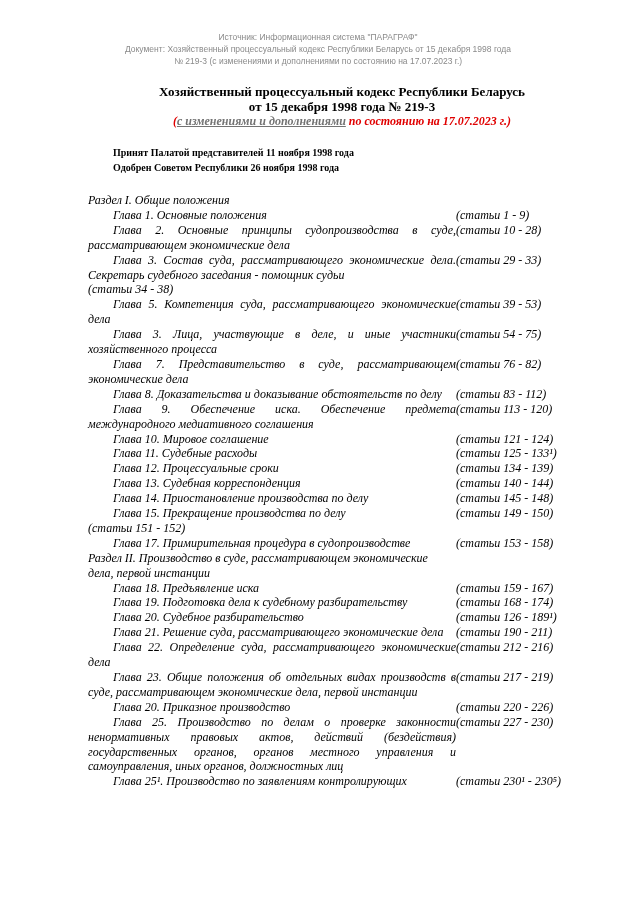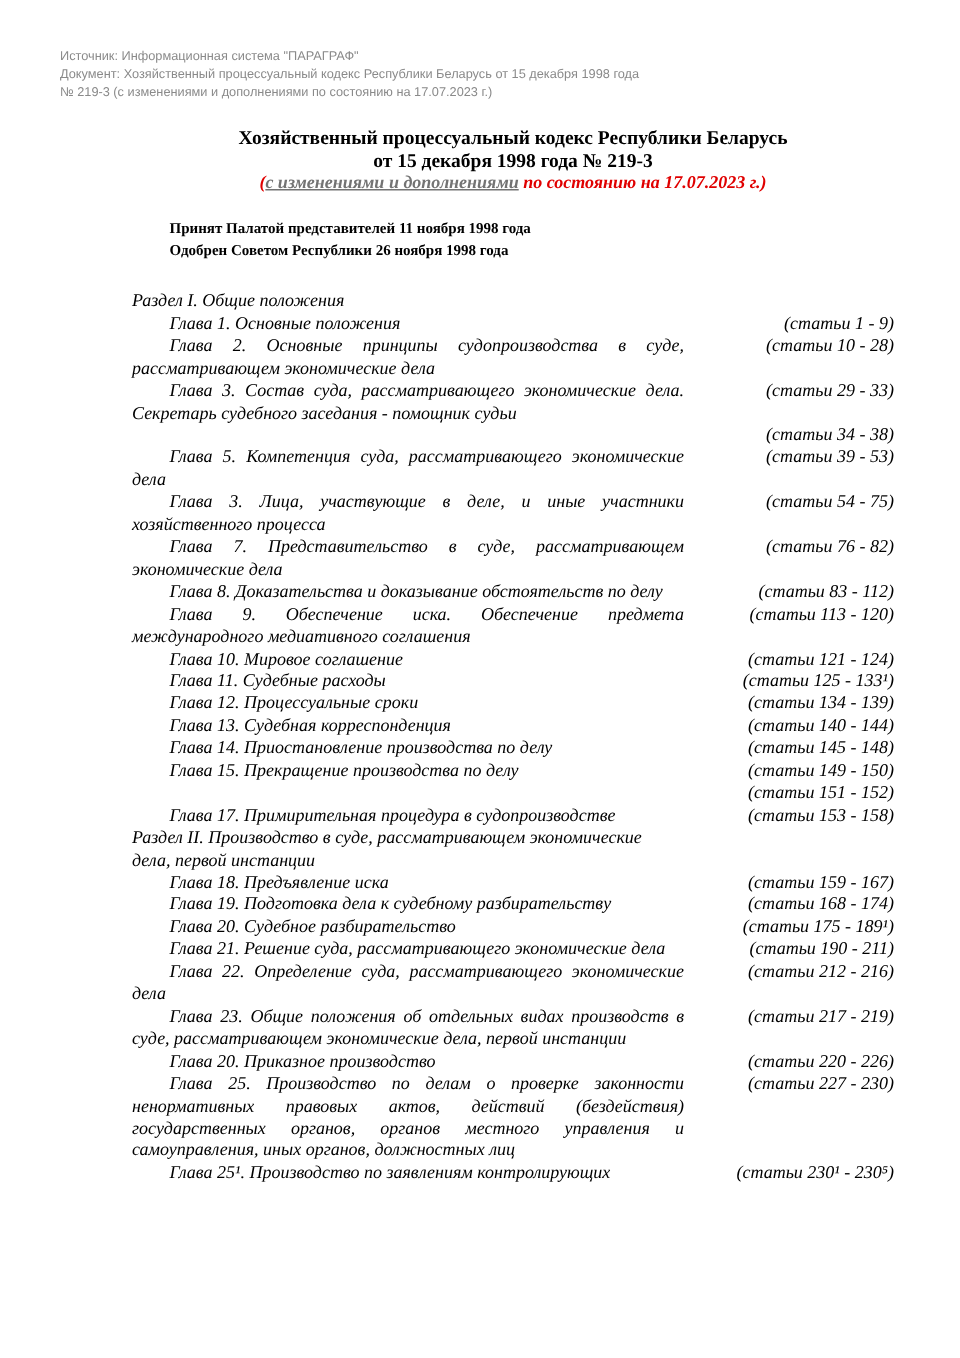--- a/index.html
+++ b/index.html
@@ -11,21 +11,21 @@
     overflow: hidden;
   }
   .page {
     position: relative;
     width: 640px; height: 905px;
     background: #ffffff;
   }
   .header-meta {
     position: absolute;
     top: 31px; left: 40px; right: 44px;
-    text-align: left;
+    text-align: center;
     font-family: "Liberation Sans", sans-serif;
     font-size: 8.5px;
     line-height: 12px;
     color: #8a8a8a;
   }
   .content {
     position: absolute;
     left: 88px; top: 0;
     width: 508px;
   }
@@ -67,21 +67,20 @@
     width: 368px;
     text-align: justify;
     text-indent: 25px;
   }
   .toc-row.section .toc-title {
     text-indent: 0;
     text-align: left;
   }
   .toc-articles {
     flex: 1;
-    text-align: right;
     white-space: nowrap;
   }
 </style>
 </head>
 <body>
 
 <div class="page">
 
   <div class="header-meta">
     <div>Источник: Информационная система "ПАРАГРАФ"</div>
@@ -181,21 +180,21 @@
         <div class="toc-row">
           <div class="toc-title">Глава 18. Предъявление иска</div>
           <div class="toc-articles">(статьи 159 - 167)</div>
         </div>
         <div class="toc-row">
           <div class="toc-title">Глава 19. Подготовка дела к судебному разбирательству</div>
           <div class="toc-articles">(статьи 168 - 174)</div>
         </div>
         <div class="toc-row">
           <div class="toc-title">Глава 20. Судебное разбирательство</div>
-          <div class="toc-articles">(статьи 175 - 189¹)</div>
+          <div class="toc-articles">(статьи 126 - 189¹)</div>
         </div>
         <div class="toc-row">
           <div class="toc-title">Глава 21. Решение суда, рассматривающего экономические дела</div>
           <div class="toc-articles">(статьи 190 - 211)</div>
         </div>
         <div class="toc-row">
           <div class="toc-title">Глава 22. Определение суда, рассматривающего экономические дела</div>
           <div class="toc-articles">(статьи 212 - 216)</div>
         </div>
         <div class="toc-row">

